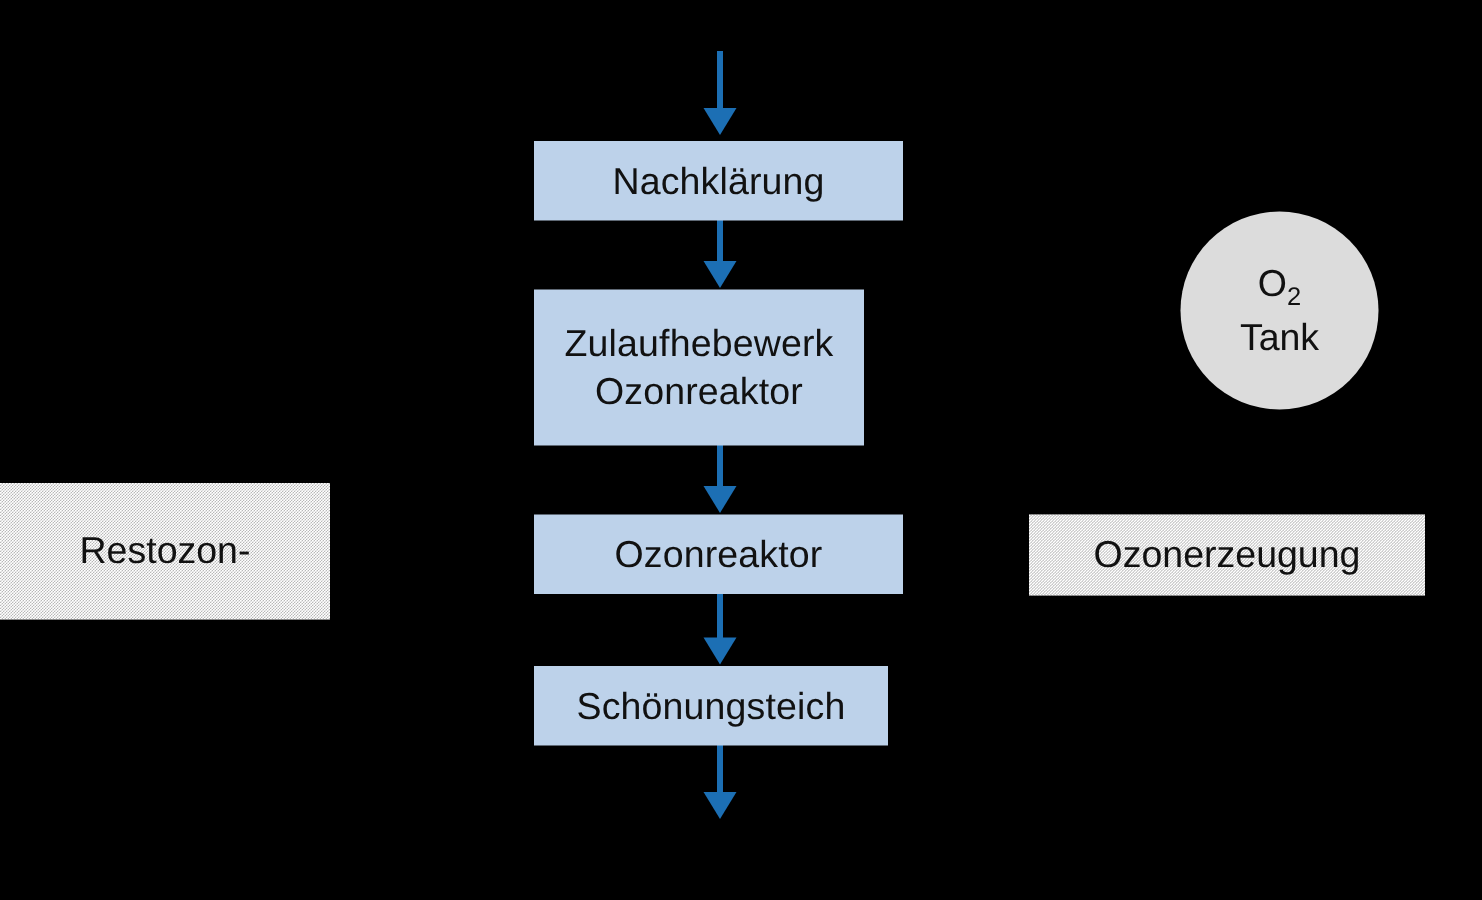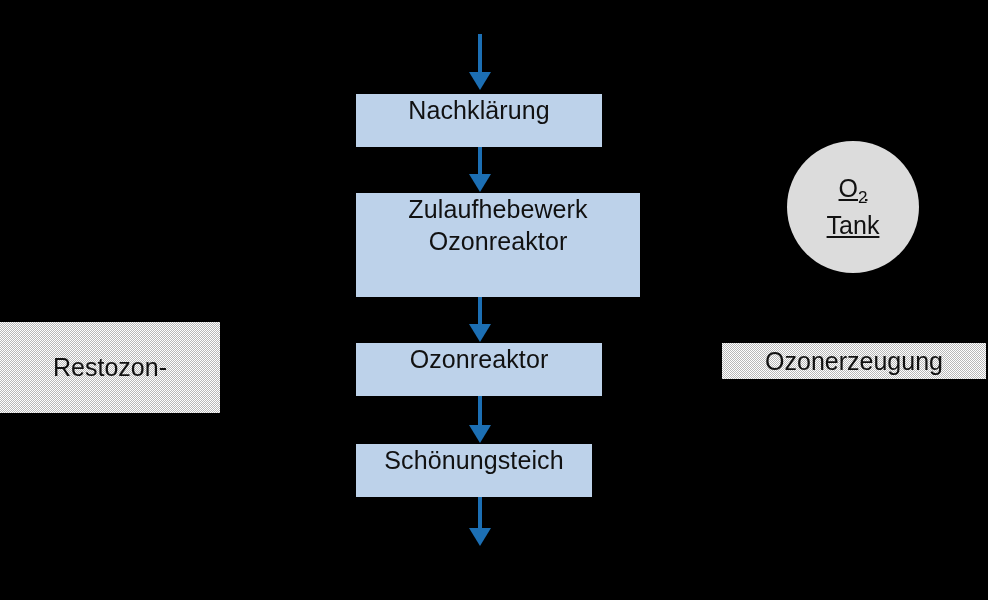--- a/index.html
+++ b/index.html
@@ -17,20 +17,21 @@
   }
 
   
   .proc-box {
     position: absolute;
     background: #bdd2ea;
     color: #111111;
     display: flex;
     flex-direction: column;
     align-items: center;
+    justify-content: center;
     text-align: center;
     font-size: 25px;
     line-height: 1.28;
     letter-spacing: 0.1px;
     box-sizing: border-box;
   }
   .proc-box .line { display: block; white-space: nowrap; }
 
   
   .tex-box {
@@ -61,21 +62,21 @@
     color: #111111;
     display: flex;
     flex-direction: column;
     align-items: center;
     justify-content: center;
     text-align: center;
     font-size: 25px;
     line-height: 1.3;
     box-sizing: border-box;
   }
-  .tank-circle .line { display: block; white-space: nowrap; text-decoration: underline; }
+  .tank-circle .line { display: block; white-space: nowrap; }
   .tank-circle .sub { font-size: 17px; vertical-align: sub; }
 
   
   .arrow {
     position: absolute;
     overflow: visible;
   }
 </style>
 </head>
 <body>
@@ -104,38 +105,38 @@
 
   <svg class="arrow" style="left:462px; top:496px; width:36px; height:52px;" viewBox="0 0 36 52">
     <line x1="18" y1="0" x2="18" y2="36" stroke="#1c6fb4" stroke-width="4"></line>
     <polygon points="18,50 7,32 29,32" fill="#1c6fb4"></polygon>
   </svg>
 
   <div class="proc-box" style="left:356px; top:94px; width:246px; height:53px;">
     <span class="line">Nachklärung</span>
   </div>
 
-  <div class="proc-box" style="left:356px; top:193px; width:284px; height:104px;">
+  <div class="proc-box" style="left:356px; top:193px; width:220px; height:104px;">
     <span class="line">Zulaufhebewerk</span>
     <span class="line">Ozonreaktor</span>
   </div>
 
   <div class="proc-box" style="left:356px; top:343px; width:246px; height:53px;">
     <span class="line">Ozonreaktor</span>
   </div>
 
   <div class="proc-box" style="left:356px; top:444px; width:236px; height:53px;">
     <span class="line">Schönungsteich</span>
   </div>
 
   <div class="tex-box" style="left:0px; top:322px; width:220px; height:91px;">
     <span class="line">Restozon-</span>
   </div>
 
-  <div class="tex-box" style="left:722px; top:343px; width:264px; height:36px;">
+  <div class="tex-box" style="left:686px; top:343px; width:264px; height:54px;">
     <span class="line">Ozonerzeugung</span>
   </div>
 
   <div class="tank-circle" style="left:787px; top:141px; width:132px; height:132px;">
     <span class="line"><span>O</span><span class="sub">2</span></span>
     <span class="line">Tank</span>
   </div>
 
 </div>
 

